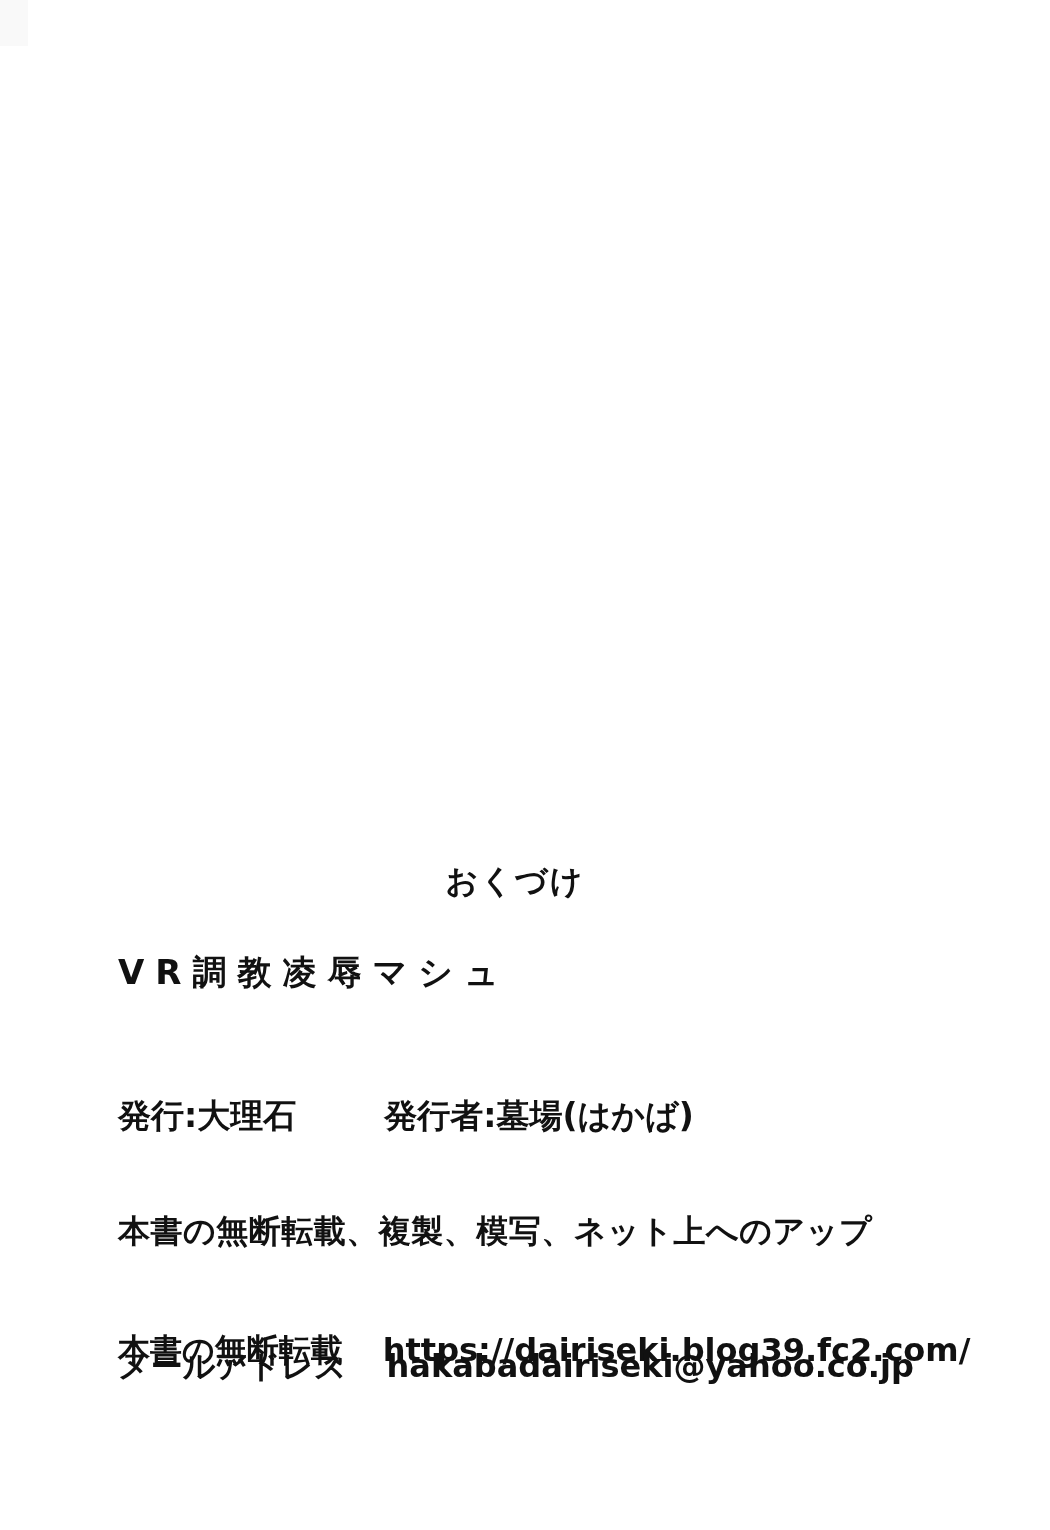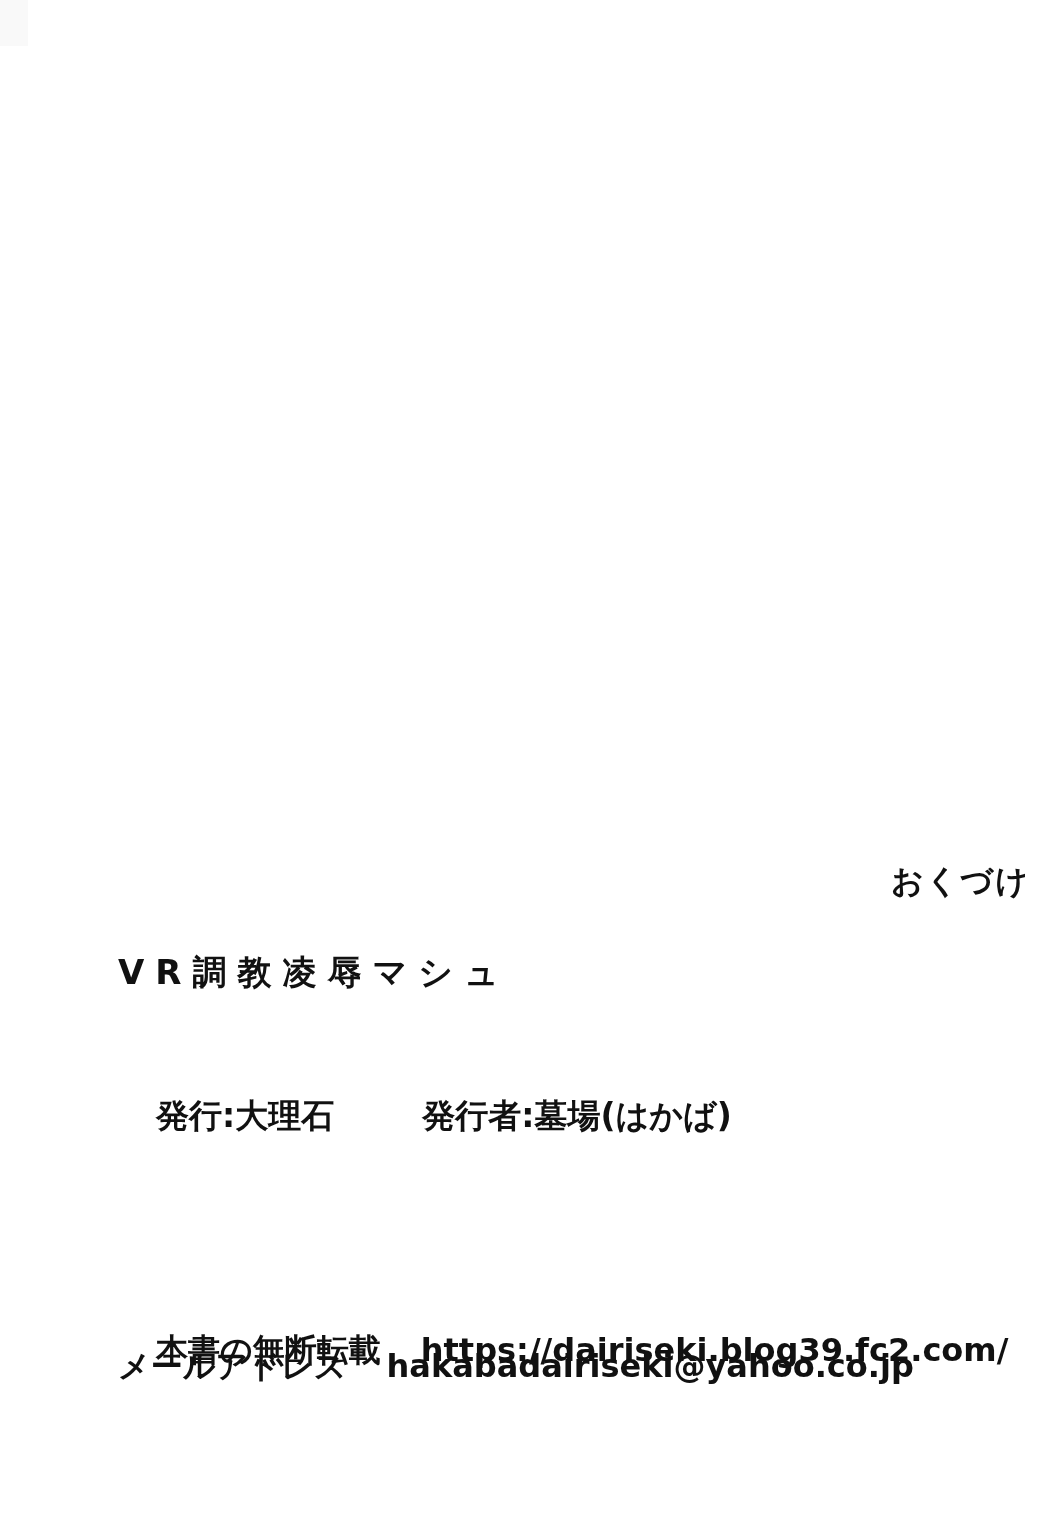--- a/index.html
+++ b/index.html
@@ -24,21 +24,21 @@
     width: 28px;
     height: 46px;
     background: #f9f9f9;
   }
   .section-title {
     position: absolute;
     top: 860px;
     left: 0;
     width: 1030px;
     margin: 0;
-    text-align: right;
+    text-align: center;
     font-size: 32px;
     font-weight: 700;
     letter-spacing: 2px;
     white-space: pre;
   }
   .book-title {
     position: absolute;
     top: 950px;
     left: 118px;
     font-size: 34px;
@@ -81,39 +81,39 @@
   .gap-lg {
     display: inline-block;
     width: 88px;
   }
   .gap-sm {
     display: inline-block;
     width: 40px;
   }
   .line {
     white-space: pre;
-    margin-left: 38px;
   }
 </style>
 </head>
 <body>
 
 <div class="page">
 
   <div class="scan-artifact"></div>
 
   <h1 class="section-title">おくづけ</h1>
 
   <div class="book-title">VR調教凌辱マシュ</div>
 
   <div class="colophon">
     <div class="line"><span>発行:</span><span>大理石</span><span class="gap-lg"></span><span>発行者:</span><span>墓場(はかば)</span></div>
   </div>
 
   <div class="notice">
+    <div class="line">本書の無断転載、複製、模写、ネット上へのアップ</div>
   </div>
 
   <div class="links">
     <div class="line"><span>本書の無断転載</span><span class="gap-sm"></span><span>https://dairiseki.blog39.fc2.com/</span></div>
   </div>
 
   <div class="email-line"><span>メールアドレス</span><span class="gap-sm"></span><span>hakabadairiseki@yahoo.co.jp</span></div>
 
 </div>
 

